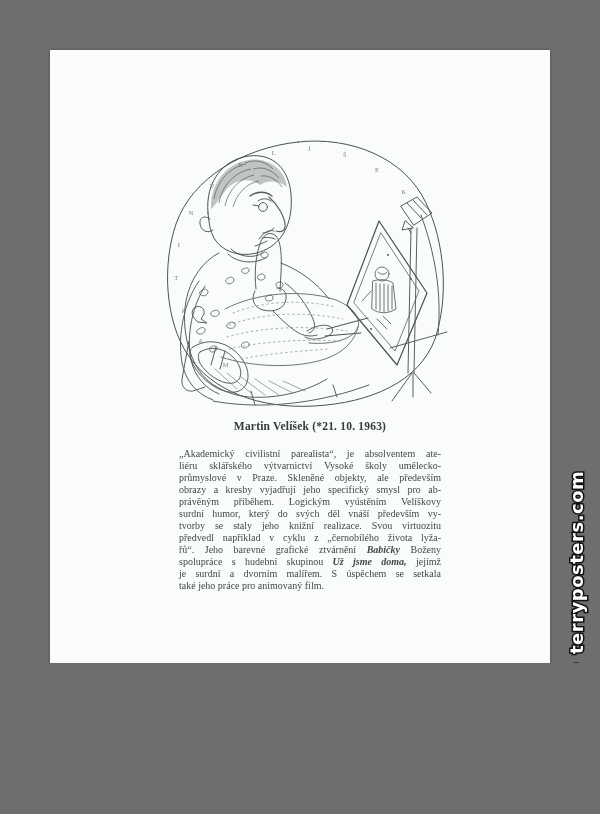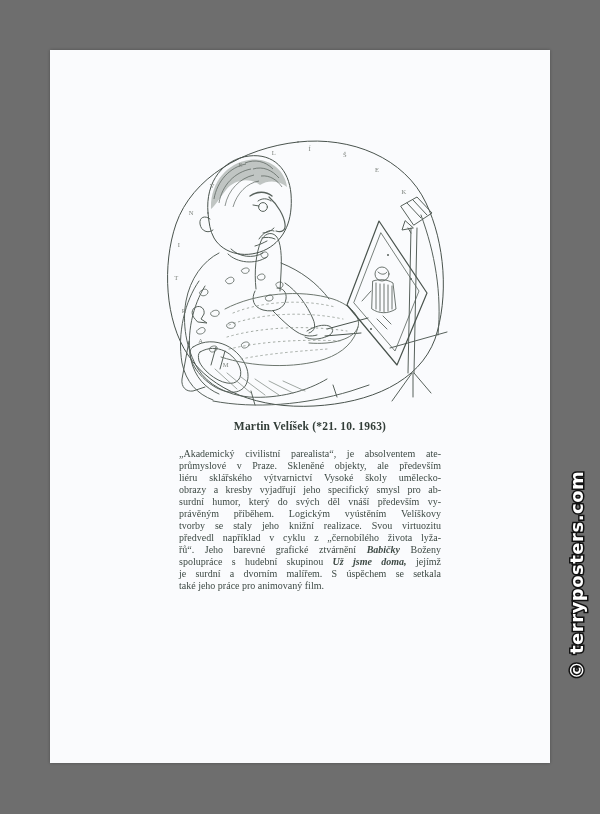--- a/index.html
+++ b/index.html
@@ -2,21 +2,21 @@
 <html><head>
 <meta charset="utf-8">
 <style>
   html,body { margin:0; padding:0; }
   body {
     width:600px; height:814px;
     font-family:"Liberation Serif", serif;
     background:#6e6e6e;
   }
   .stage {
-    position:relative; width:600px; height:814px;
+    position:relative; width:600px; height:663px;
     background:#6e6e6e; overflow:hidden;
   }
   .page {
     position:absolute; left:50px; top:50px;
     width:500px; height:713px;
     background:#fafbfd;
     box-shadow:0 0 3px rgba(0,0,0,0.28);
   }
   .artwork {
     position:absolute; left:105px; top:83px;
@@ -178,25 +178,25 @@
           <text x="154.5" y="18.1" class="border-letter">Í</text>
           <text x="189.9" y="23.9" class="border-letter">Š</text>
           <text x="222.1" y="38.7" class="border-letter">E</text>
           <text x="248.8" y="61.2" class="border-letter">K</text>
         </g>
     </svg>
 
     <div class="title">Martin Velíšek (*21. 10. 1963)</div>
     <div class="article" id="article">
         <div class="jline"><span>„Akademický civilistní parealista“, je absolventem ate-</span></div>
+        <div class="jline"><span>liéru sklářského výtvarnictví Vysoké školy umělecko-</span></div>
         <div class="jline"><span>průmyslové v Praze. Skleněné objekty, ale především</span></div>
-        <div class="jline"><span>liéru sklářského výtvarnictví Vysoké školy umělecko-</span></div>
         <div class="jline"><span>obrazy a kresby vyjadřují jeho specifický smysl pro ab-</span></div>
+        <div class="jline"><span>právěným příběhem. Logickým vyústěním Velíškovy</span></div>
         <div class="jline"><span>surdní humor, který do svých děl vnáší především vy-</span></div>
-        <div class="jline"><span>právěným příběhem. Logickým vyústěním Velíškovy</span></div>
         <div class="jline"><span>tvorby se staly jeho knižní realizace. Svou virtuozitu</span></div>
         <div class="jline"><span>předvedl například v cyklu z „černobílého života lyža-</span></div>
         <div class="jline"><span>řů“. Jeho barevné grafické ztvárnění </span><span class="it">Babičky</span><span> Boženy</span></div>
         <div class="jline"><span>spolupráce s hudební skupinou </span><span class="it">Už jsme doma,</span><span> jejímž</span></div>
         <div class="jline"><span>je surdní a dvorním malířem. S úspěchem se setkala</span></div>
         <div class="jline last"><span>také jeho práce pro animovaný film.</span></div>
       </div>
   </div>
 
   <svg class="watermark" width="36" height="210" viewBox="0 0 36 210">

